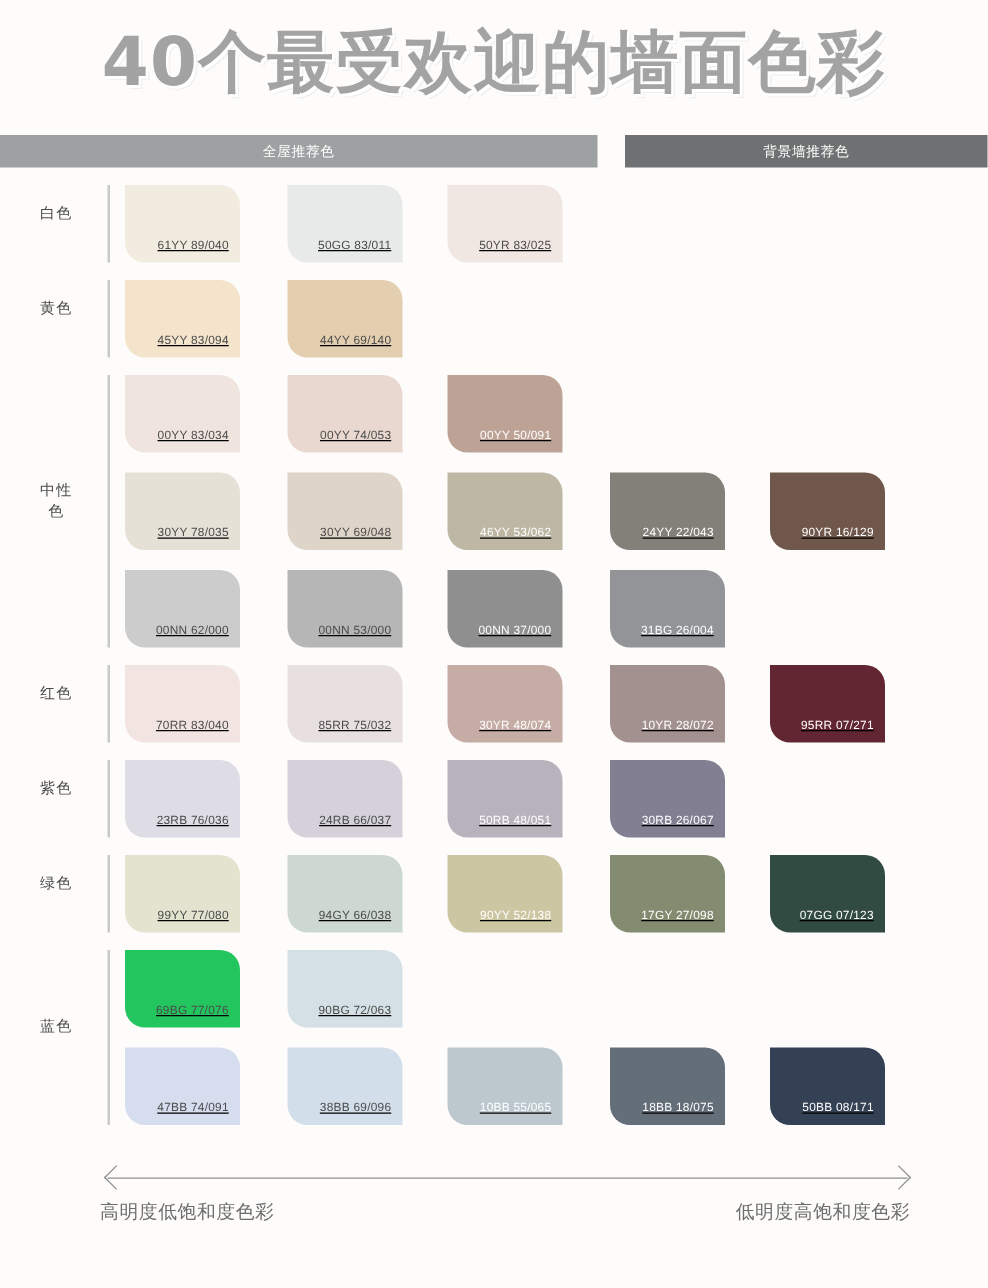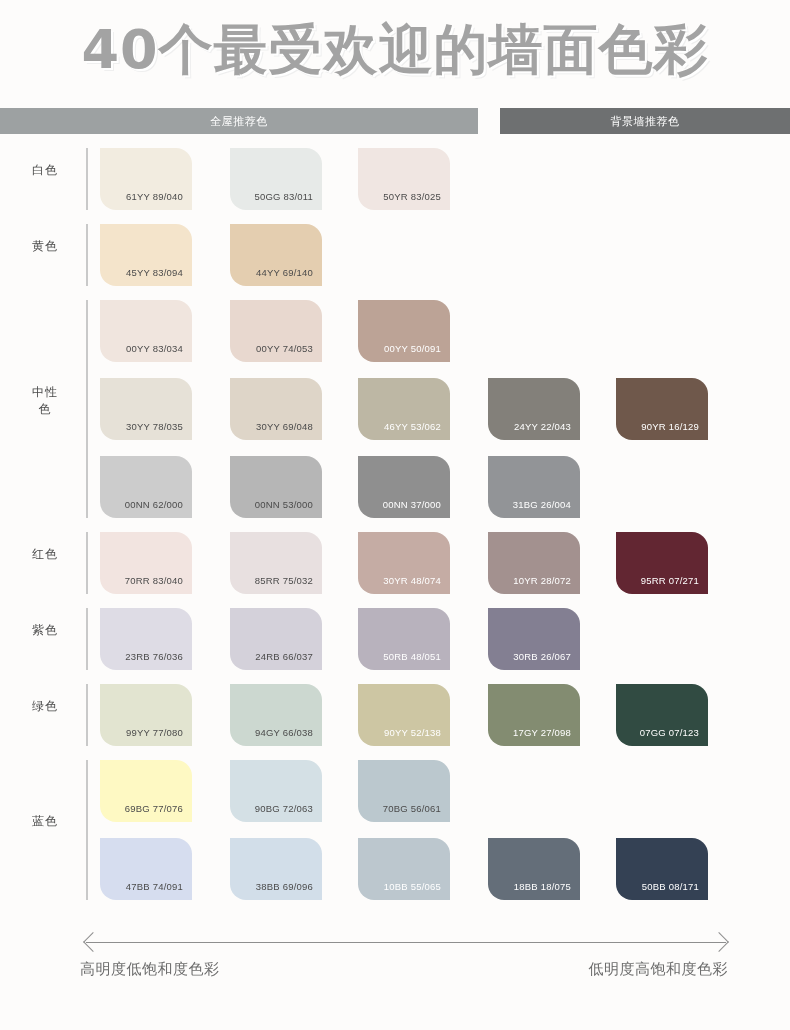--- a/index.html
+++ b/index.html
@@ -92,20 +92,21 @@
 
   .swatch {
     position: absolute;
     height: 62px;
     width: 92px;
     border-radius: 0 16px 0 16px;
     display: flex;
     align-items: flex-end;
     justify-content: flex-end;
     padding: 14px 9px 8px 0;
+    text-decoration: underline;
   }
   .swatch .code {
     font-size: 9.5px;
     letter-spacing: 0.2px;
     white-space: nowrap;
     font-family: "Liberation Sans", "DejaVu Sans", sans-serif;
   }
   .code.dark  { color: #4b4b4b; }
   .code.light { color: #ffffff; margin-top: 37px; }
 
@@ -300,28 +301,25 @@
         </div>
         <div class="swatch c4" style="background: rgb(49, 75, 66);">
           <span class="code light">07GG 07/123</span>
         </div>
       </div>
     </div>
     <div class="group" style="top: 612px; height: 140px;">
       <div class="group-label" style="top: 53px;">蓝色</div>
       <div class="group-rule" style="top: 0px; height: 140px;"></div>
       <div class="row" style="top: 0px;">
-        <div class="swatch c0" style="background: #fef9c3;">
+        <div class="swatch c0" style="background: #22c55e;">
           <span class="code dark">69BG 77/076</span>
         </div>
         <div class="swatch c1" style="background: rgb(212, 224, 229);">
           <span class="code dark">90BG 72/063</span>
-        </div>
-        <div class="swatch c2" style="background: rgb(187, 200, 206);">
-          <span class="code dark">70BG 56/061</span>
         </div>
       </div>
       <div class="row" style="top: 78px;">
         <div class="swatch c0" style="background: rgb(214, 221, 239);">
           <span class="code dark">47BB 74/091</span>
         </div>
         <div class="swatch c1" style="background: rgb(210, 222, 233);">
           <span class="code dark">38BB 69/096</span>
         </div>
         <div class="swatch c2" style="background: rgb(188, 199, 206);">

